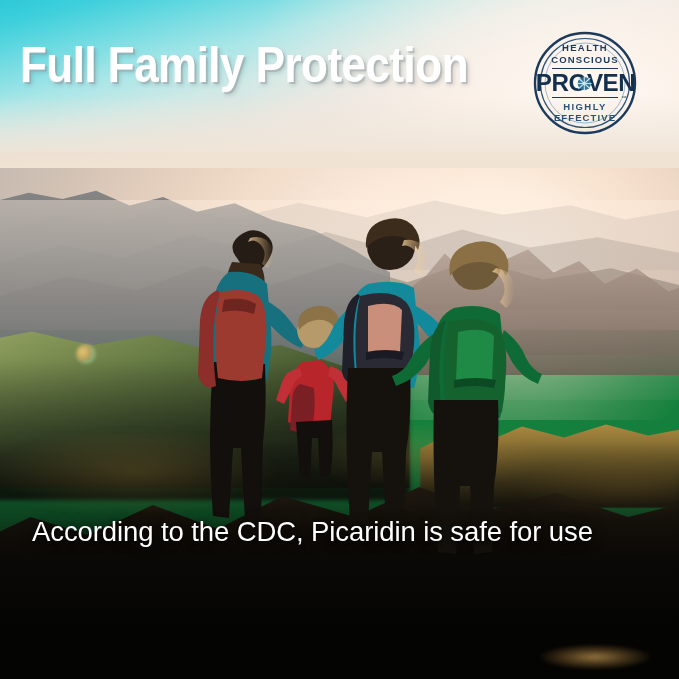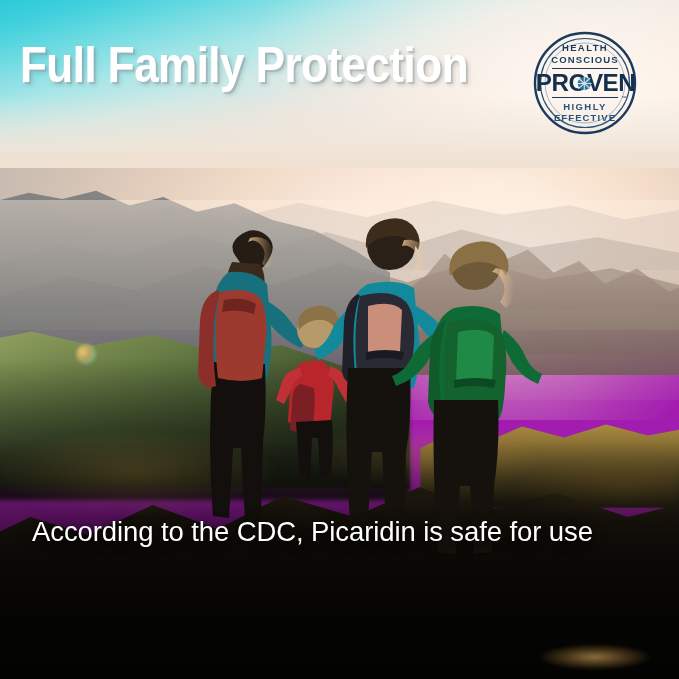--- a/index.html
+++ b/index.html
@@ -9,21 +9,21 @@
   }
   body {
     font-family: "Liberation Sans", sans-serif;
   }
 
   #ad-card {
     position: relative;
     width: 679px;
     height: 679px;
     overflow: hidden;
-    background: #a21caf;
+    background: #15803d;
     user-select: none;
   }
 
   
   .header-band {
     position: absolute;
     left: 0; top: 0;
     width: 679px;
     height: 152px;
     background:

